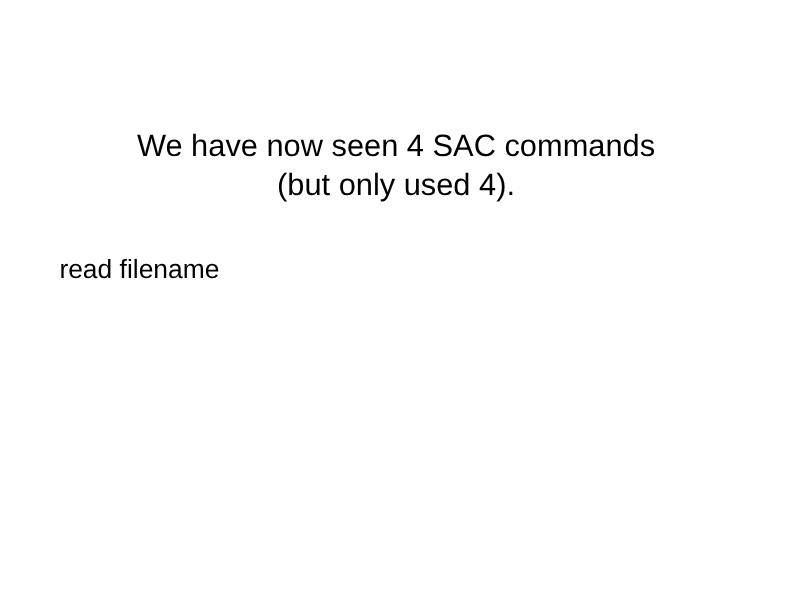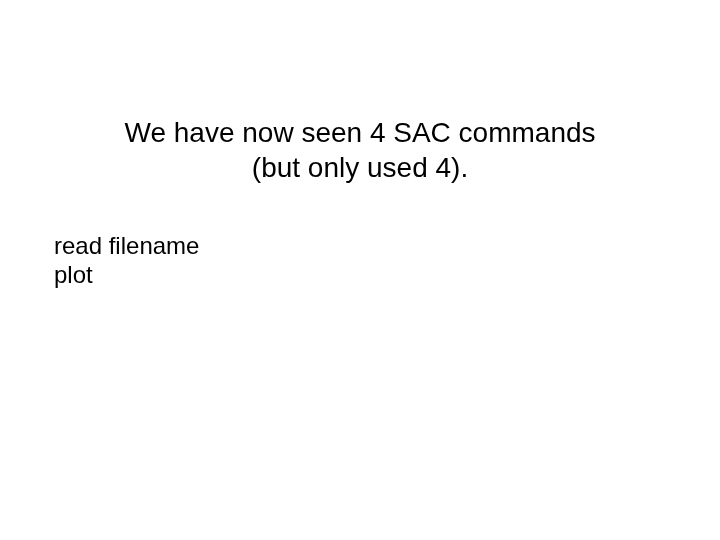--- a/index.html
+++ b/index.html
@@ -42,14 +42,13 @@
 </head>
 <body>
 
 <div class="title-block">
   <div class="title-line">We have now seen 4 SAC commands</div>
   <div class="title-line">(but only used 4).</div>
 </div>
 
 <div class="commands-block">
   <div class="command-line">read filename</div>
-  <div class="command-line">plot</div>
 </div>
 
 </body></html>

